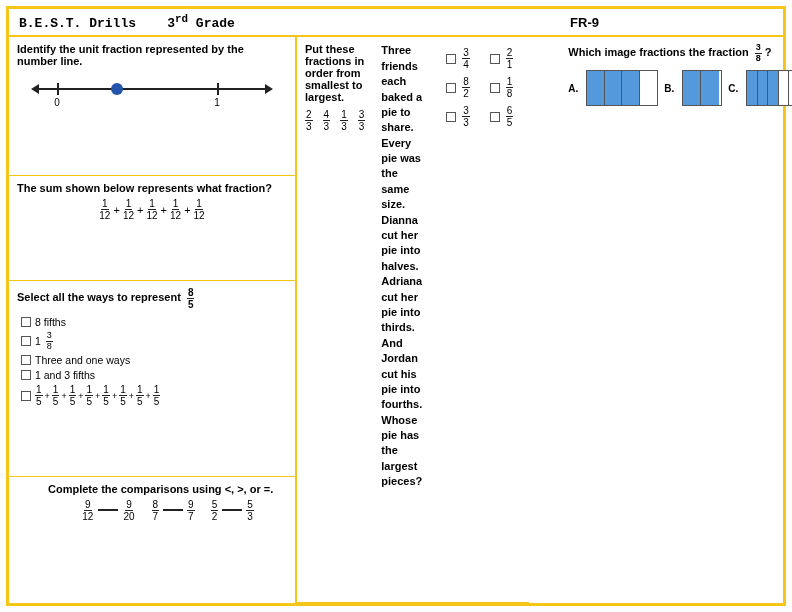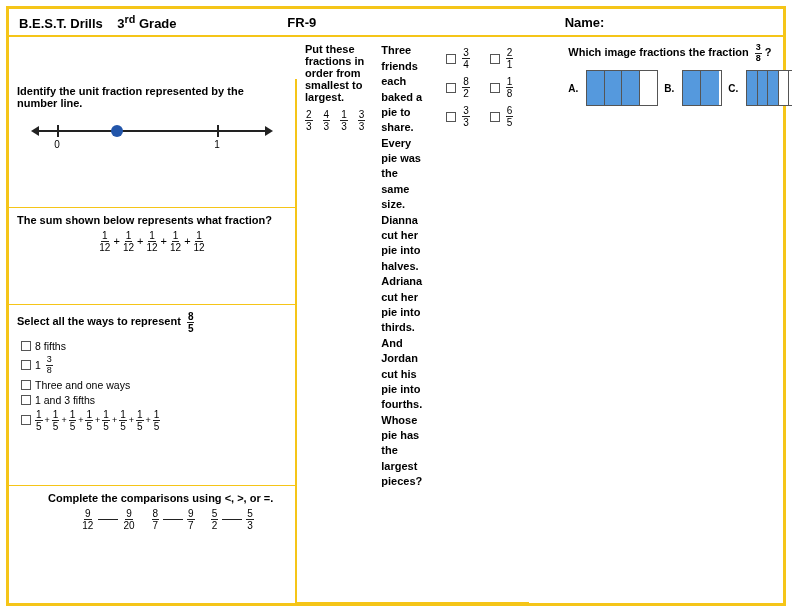--- a/index.html
+++ b/index.html
@@ -22,20 +22,21 @@
       display: flex;
       align-items: center;
       border-bottom: 2px solid #f5c518;
       padding: 4px 10px;
       background: #fff;
     }
     .header-left {
       font-weight: bold;
       font-size: 13px;
       flex: 1;
+      font-family: Liberation Mono, monospace;
     }
     .header-center {
       font-weight: bold;
       font-size: 13px;
       flex: 1;
       text-align: center;
     }
     .header-right {
       font-weight: bold;
       font-size: 13px;
@@ -44,21 +45,20 @@
     }
     .main-content {
       display: flex;
       flex: 1;
     }
     .left-col {
       width: 48%;
       border-right: 2px solid #f5c518;
       display: flex;
       flex-direction: column;
-      margin-top: 42px;
     }
     .right-col {
       flex: 1;
       display: flex;
       flex-direction: row;
     }
     .cell {
       border-bottom: 1.5px solid #f5c518;
       padding: 6px 8px;
     }
@@ -236,23 +236,20 @@
 <div class="outer-border">
 
   <div class="header">
     <div class="header-left">
       <span>B.E.S.T. Drills</span>
       &nbsp;&nbsp;
       <span>3<sup>rd</sup><span> Grade</span></span>
     </div>
     <div class="header-center">
       <span>FR-9</span>
-    </div>
-    <div class="header-right">
-      <span>Name:</span>
     </div>
   </div>
 
   <div class="main-content">
 
     <div class="left-col">
 
       <div class="cell" style="flex:1.1">
         <div class="cell-title">Identify the unit fraction represented by the number line.</div>
         <div class="number-line-container">

